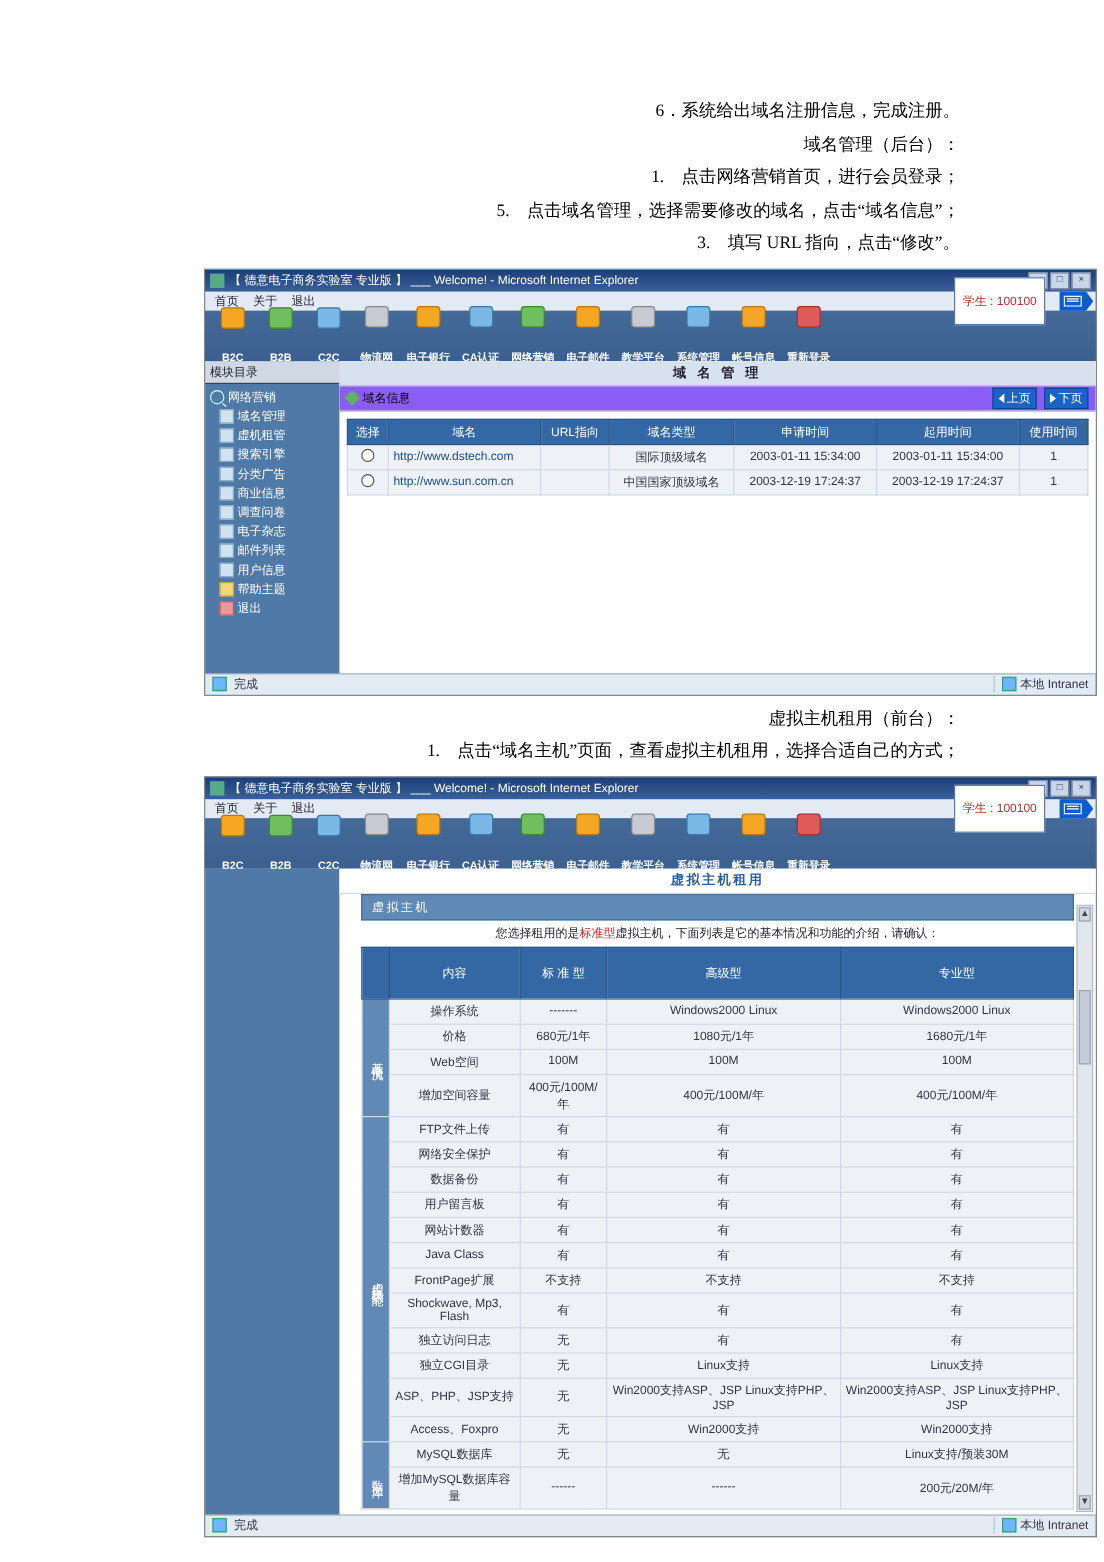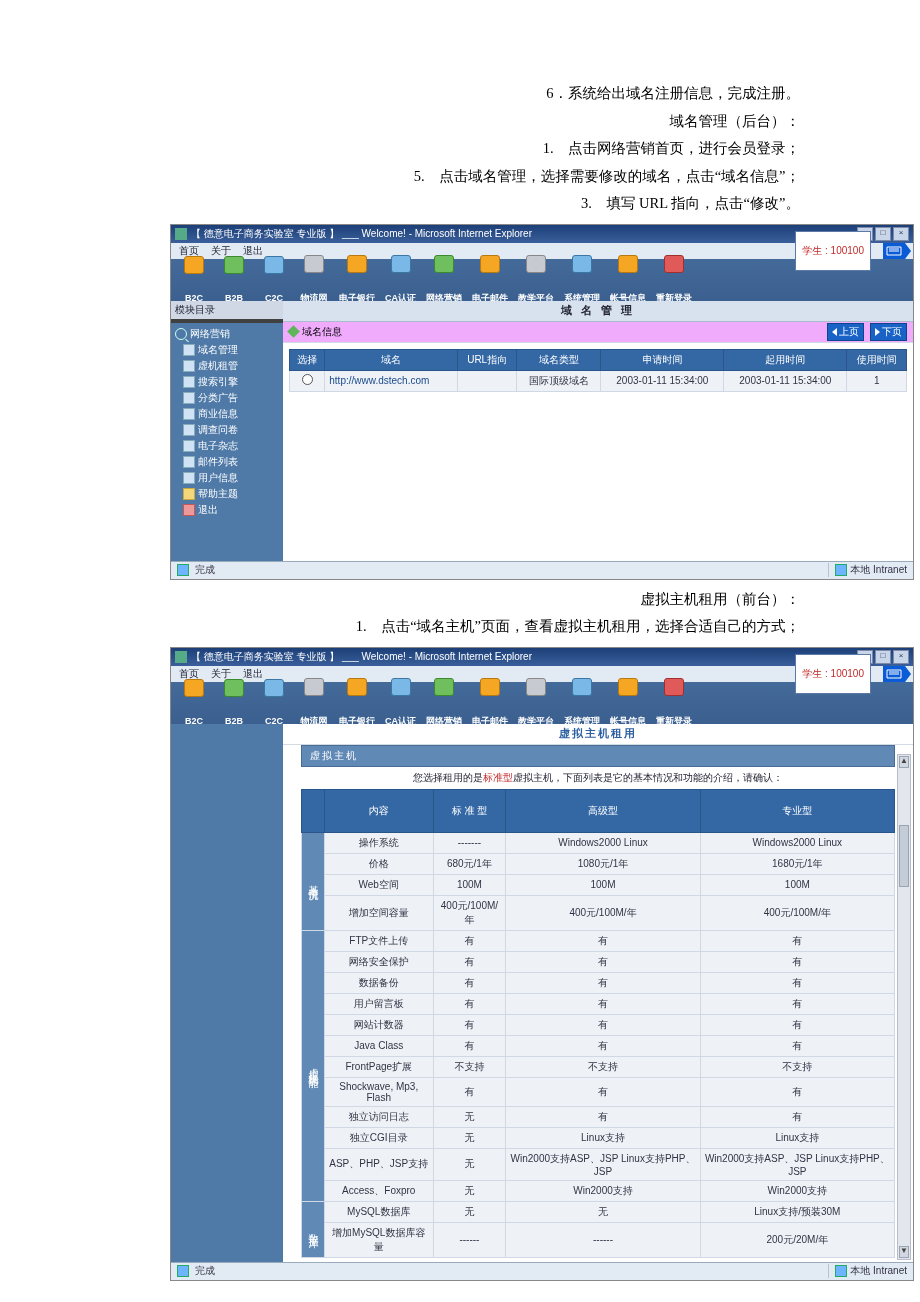--- a/index.html
+++ b/index.html
@@ -79,38 +79,38 @@
     content:"";position:absolute;right:-6px;top:0;
     border-left:6px solid #0a5bd6;border-top:8px solid transparent;border-bottom:8px solid transparent;
   }
   .bluearrow svg{position:absolute;left:2px;top:2px;}
   
   .s1-body{display:flex;background:#eef2f7;min-height:260px;}
   .s1-sidebar{
     width:112px;background:#4f7aa8;color:#fff;font-size:10px;
     display:flex;flex-direction:column;
   }
-  .s1-sidehdr{background:#cfd8e4;color:#223;border-bottom:4px solid #404040;padding:2px 4px;font-size:10px;}
+  .s1-sidehdr{background:#cfd8e4;color:#223;border-bottom:1px solid #404040;padding:2px 4px;font-size:10px;}
   .s1-tree{padding:4px 4px 8px 4px;display:flex;flex-direction:column;gap:2px;font-size:10px;}
   .treeitem{display:flex;align-items:center;gap:3px;white-space:nowrap;}
   .treeitem.lv1{padding-left:8px;}
   .ticon2{width:10px;height:10px;border:1px solid #8ab;background:#cfe3f5;}
   .ticon-mag{width:10px;height:10px;border-radius:50%;border:1px solid #cfe;
     position:relative;}
   .ticon-mag:after{content:"";position:absolute;width:4px;height:1px;background:#cfe;bottom:-2px;right:-3px;transform:rotate(40deg);}
   .treeitem a{color:#fff;text-decoration:none;}
   .treeitem.help .ticon2{background:#f3d77a;border-color:#c9a93a;}
   .treeitem.exit .ticon2{background:#e99;border-color:#c55;}
   .s1-main{flex:1;background:#fff;display:flex;flex-direction:column;}
   .s1-stagehdr{
     height:20px;background:#d7e2ee;display:flex;align-items:center;justify-content:center;
     color:#223;font-weight:bold;font-size:11px;letter-spacing:3px;border-bottom:1px solid #aabbcd;
   }
   .s1-toolbar{
-    height:20px;background:#f0abfc;display:flex;align-items:center;border-bottom:1px solid #d2dae5;
+    height:20px;background:#8b5cf6;display:flex;align-items:center;border-bottom:1px solid #d2dae5;
     font-size:10px;padding:0 6px;gap:6px;
   }
   .s1-toolbar .left{display:flex;align-items:center;gap:4px;}
   .diamond{width:9px;height:9px;background:#5fb65a;transform:rotate(45deg);}
   .s1-toolbar .right{margin-left:auto;display:flex;gap:6px;}
   .pagerbtn{
     display:flex;align-items:center;gap:2px;background:#1963c7;color:#fff;
     padding:1px 4px;border:1px solid #0d458f;
   }
   .pagerbtn .arr{width:0;height:0;border-top:4px solid transparent;border-bottom:4px solid transparent;}
@@ -353,20 +353,29 @@
           <tbody>
             <tr>
               <td><span class="radio"></span></td>
               <td class="url">http://www.dstech.com</td>
               <td></td>
               <td>国际顶级域名</td>
               <td>2003-01-11 15:34:00</td>
               <td>2003-01-11 15:34:00</td>
               <td>1</td>
             </tr>
+            <tr>
+              <td><span class="radio"></span></td>
+              <td class="url">http://www.sun.com.cn</td>
+              <td></td>
+              <td>中国国家顶级域名</td>
+              <td>2003-12-19 17:24:37</td>
+              <td>2003-12-19 17:24:37</td>
+              <td>1</td>
+            </tr>
           </tbody>
         </table>
         <div class="s1-blank"></div>
       </div>
     </div>
     <div class="statusbar">
       <span class="ieicon"></span>
       <span>完成</span>
       <span class="spacer"></span>
       <span class="zone">

